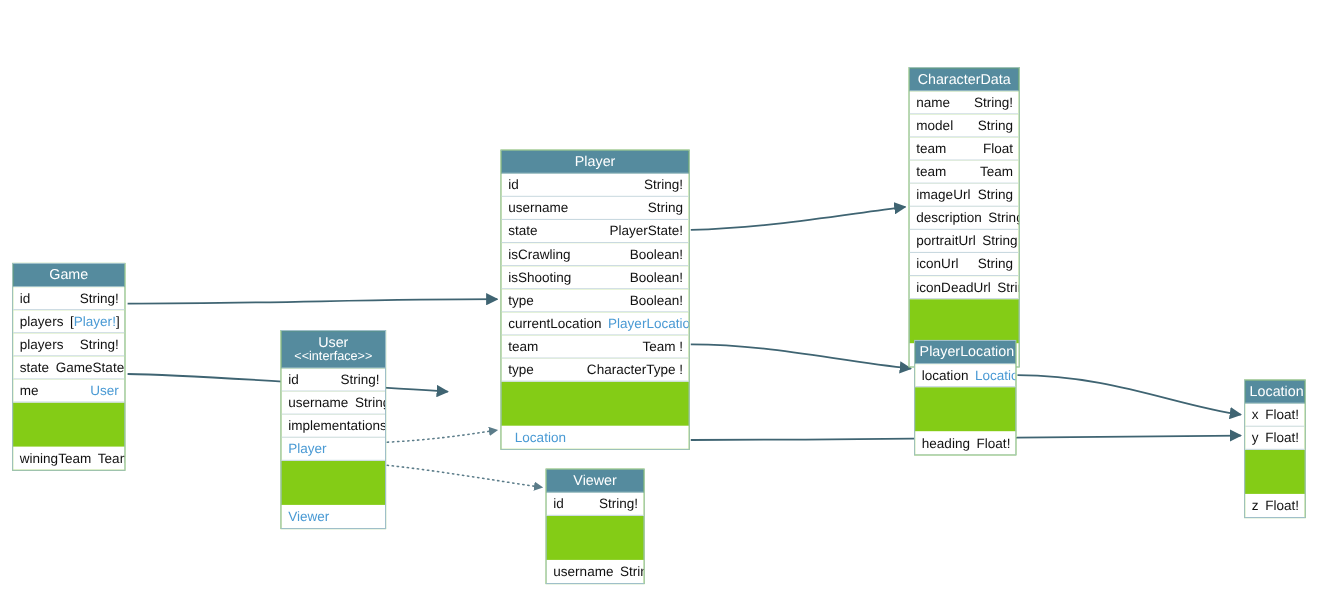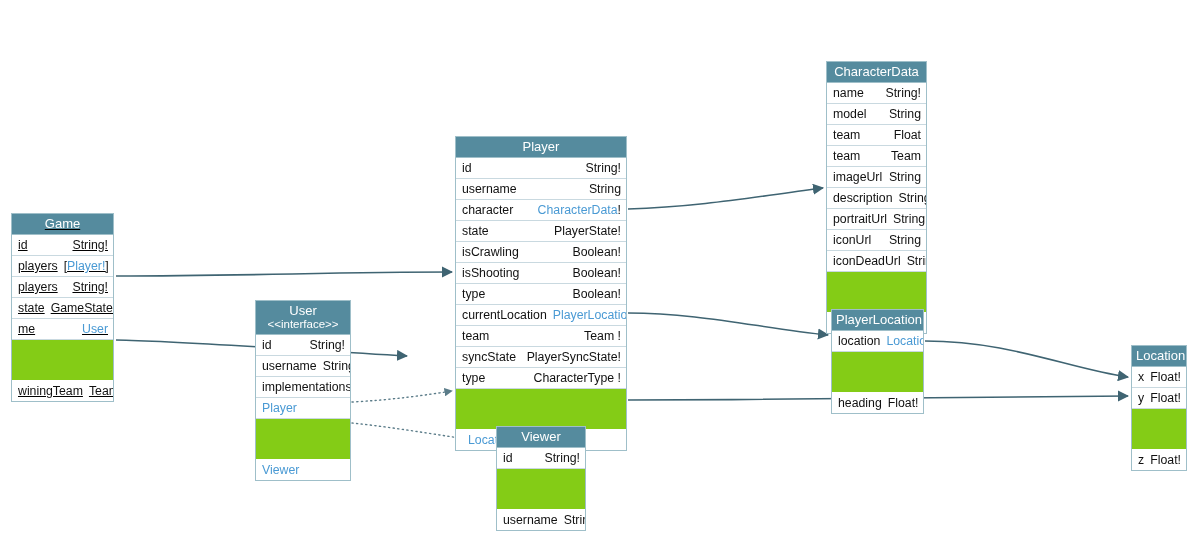--- a/index.html
+++ b/index.html
@@ -116,21 +116,21 @@
         <path d="M 628 209 C 700 207, 760 196, 823 188" fill="none" stroke="#3f6472" stroke-width="1.6" marker-end="url(#arrowSolid)"></path>
         <path d="M 628 313 C 700 313, 760 328, 828 335" fill="none" stroke="#3f6472" stroke-width="1.6" marker-end="url(#arrowSolid)"></path>
         <path d="M 925 341 C 1010 341, 1070 369, 1128 377" fill="none" stroke="#3f6472" stroke-width="1.6" marker-end="url(#arrowSolid)"></path>
         <path d="M 628 400 C 800 400, 980 396, 1128 396" fill="none" stroke="#3f6472" stroke-width="1.6" marker-end="url(#arrowSolid)"></path>
         <path d="M 352 402 C 390 400, 420 396, 452 391" fill="none" stroke="#5b7c89" stroke-width="1.4" stroke-dasharray="1.2 3.4" stroke-linecap="round" marker-end="url(#arrowDotted)"></path>
         <path d="M 352 423 C 400 428, 450 437, 493 443" fill="none" stroke="#5b7c89" stroke-width="1.4" stroke-dasharray="1.2 3.4" stroke-linecap="round" marker-end="url(#arrowDotted)"></path>
       </g>
   </svg>
 
   <div id="entities-layer">
-      <div class="entity" style="left: 11px; top: 213px; width: 103px; text-decoration: underline;">
+      <div class="entity" style="left: 11px; top: 239px; width: 103px;">
         <div class="ent-header"><span>Game</span></div>
         <div class="row">
           <span class="fname">id</span>
           <span class="ftype">String!</span>
         </div>
         <div class="row">
           <span class="fname">players</span>
           <span class="ftype"><span class="brk">[</span><span class="lnk">Player!</span><span class="brk">]</span></span>
         </div>
         <div class="row">
@@ -174,24 +174,20 @@
         <div class="ent-header"><span>Player</span></div>
         <div class="row">
           <span class="fname">id</span>
           <span class="ftype">String!</span>
         </div>
         <div class="row">
           <span class="fname">username</span>
           <span class="ftype">String</span>
         </div>
         <div class="row">
-          <span class="fname">character</span>
-          <span class="ftype"><span class="lnk">CharacterData</span><span class="bang">!</span></span>
-        </div>
-        <div class="row">
           <span class="fname">state</span>
           <span class="ftype">PlayerState!</span>
         </div>
         <div class="row">
           <span class="fname">isCrawling</span>
           <span class="ftype">Boolean!</span>
         </div>
         <div class="row">
           <span class="fname">isShooting</span>
           <span class="ftype">Boolean!</span>
@@ -202,24 +198,20 @@
         </div>
         <div class="row">
           <span class="fname">currentLocation</span>
           <span class="ftype"><span class="lnk">PlayerLocation</span></span>
         </div>
         <div class="row">
           <span class="fname">team</span>
           <span class="ftype">Team !</span>
         </div>
         <div class="row">
-          <span class="fname">syncState</span>
-          <span class="ftype">PlayerSyncState!</span>
-        </div>
-        <div class="row">
           <span class="fname">type</span>
           <span class="ftype">CharacterType !</span>
         </div>
         <div class="row">
           <span class="ftype"><span class="lnk">Location</span></span>
         </div>
       </div>
       <div class="entity" style="left: 496px; top: 426px; width: 90px;">
         <div class="ent-header"><span>Viewer</span></div>
         <div class="row">

